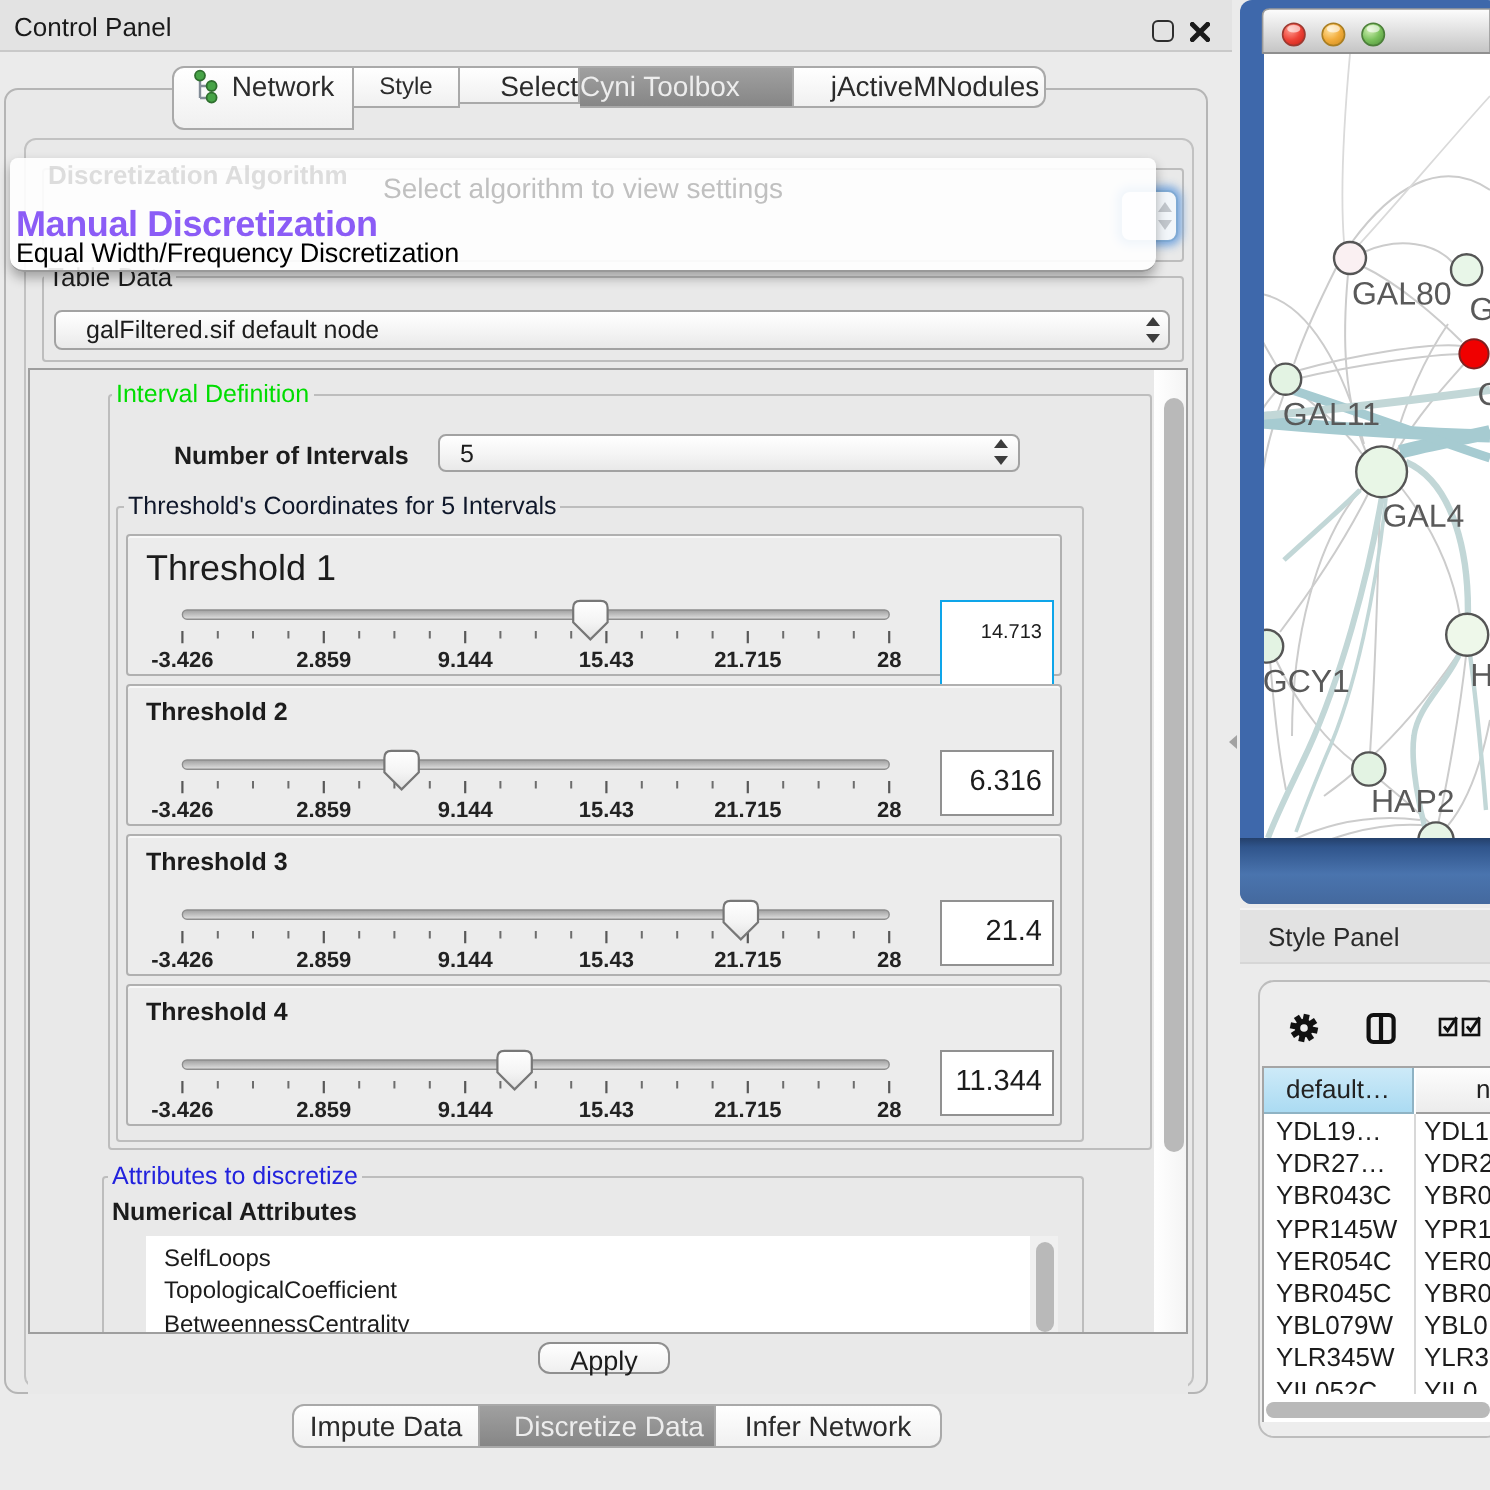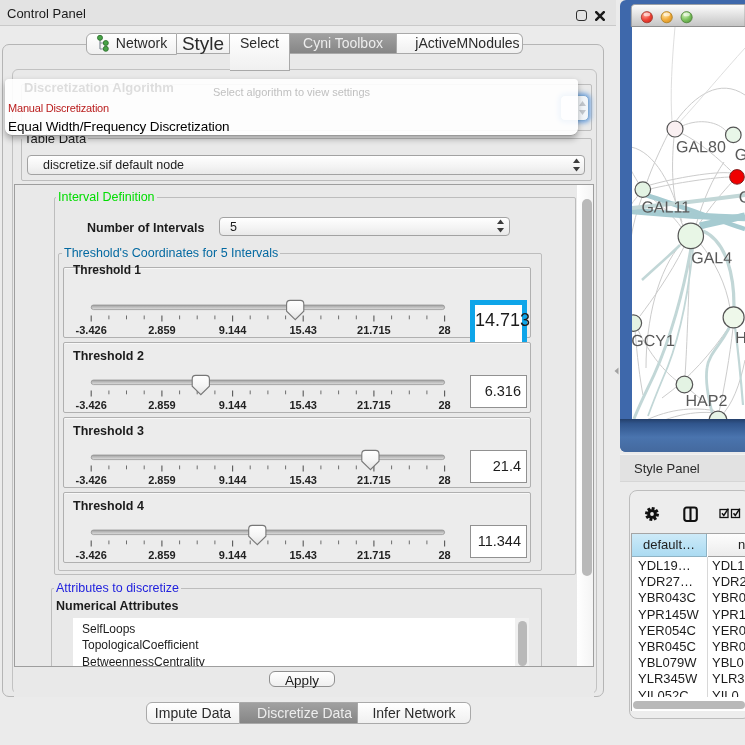--- a/index.html
+++ b/index.html
@@ -10,74 +10,74 @@
 </style></head><body>
 
 <div class="a" style="left:0;top:0;width:616px;height:26px;background:#e3e3e3;border-bottom:1px solid #c9c9c9"></div>
 <div class="a" style="left:7px;top:6px;font-size:13px;color:#1a1a1a">Control Panel</div>
 <div class="a" style="left:576px;top:10px;width:11px;height:11px;border:1.6px solid #2e2e2e;border-radius:3px"></div>
 <svg class="a" style="left:594.5px;top:11px" width="10" height="10" viewBox="0 0 10 10">
 <path d="M1.2 1.2 L8.8 8.8 M8.8 1.2 L1.2 8.8" stroke="#1a1a1a" stroke-width="2.5" stroke-linecap="square"></path>
   </svg>
 <div class="a" style="left:2px;top:44px;width:602px;height:653px;background:#e9e9e9;border:1px solid #b5b5b5;border-radius:7px"></div>
 <div class="a" style="left:12px;top:69px;width:585px;height:625px;background:#e9e9e9;border:1px solid #c2c2c2;border-radius:6px"></div>
-<div class="a" style="left:86px;top:33px;width:91px;height:22px;background:linear-gradient(#ffffff,#f0f0f0);color:#2b2b2b;border-radius:6px 0 0 6px;border:1px solid #a9a9a9;border-left-width:1px;font-size:14px;line-height:19px;text-align:center;padding-left:20px">Network</div>
-<div class="a" style="left:177px;top:33px;width:53px;height:21px;background:linear-gradient(#ffffff,#f0f0f0);color:#2b2b2b;border-radius:0;border:1px solid #a9a9a9;border-left-width:0px;font-size:19px;line-height:19px;text-align:center;padding-left:0px">Style</div>
-<div class="a" style="left:230px;top:33px;width:60px;height:38px;background:linear-gradient(#ffffff,#f0f0f0);color:#2b2b2b;border-radius:0;border:1px solid #a9a9a9;border-left-width:0px;font-size:14px;line-height:19px;text-align:center;padding-left:0px">Select</div>
-<div class="a" style="left:290px;top:33px;width:107px;height:21px;background:linear-gradient(#a0a0a0,#868686);color:#ededed;border-radius:0;border:1px solid #a9a9a9;border-left-width:0px;font-size:14px;line-height:19px;text-align:center;padding-left:0px">Cyni Toolbox</div>
+<div class="a" style="left:86px;top:33px;width:91px;height:32px;background:linear-gradient(#ffffff,#f0f0f0);color:#2b2b2b;border-radius:6px 0 0 6px;border:1px solid #a9a9a9;border-left-width:1px;font-size:14px;line-height:19px;text-align:center;padding-left:20px">Network</div>
+<div class="a" style="left:177px;top:33px;width:53px;height:21px;background:linear-gradient(#ffffff,#f0f0f0);color:#2b2b2b;border-radius:0;border:1px solid #a9a9a9;border-left-width:0px;font-size:12px;line-height:19px;text-align:center;padding-left:0px">Style</div>
+<div class="a" style="left:230px;top:33px;width:60px;height:19px;background:linear-gradient(#ffffff,#f0f0f0);color:#2b2b2b;border-radius:0;border:1px solid #a9a9a9;border-left-width:0px;font-size:14px;line-height:19px;text-align:right;padding-left:0px">Select</div>
+<div class="a" style="left:290px;top:33px;width:107px;height:21px;background:linear-gradient(#a0a0a0,#868686);color:#ededed;border-radius:0;border:1px solid #a9a9a9;border-left-width:0px;font-size:14px;line-height:19px;text-align:left;padding-left:0px">Cyni Toolbox</div>
 <div class="a" style="left:397px;top:33px;width:126px;height:21px;background:linear-gradient(#ffffff,#f0f0f0);color:#2b2b2b;border-radius:0 6px 6px 0;border:1px solid #a9a9a9;border-left-width:0px;font-size:14px;line-height:19px;text-align:center;padding-left:16px">jActiveMNodules</div>
 <svg class="a" style="left:95px;top:34px" width="16" height="19" viewBox="0 0 16 19">
 <path d="M5 4 L5 15 M5 9 L10.5 9 M5 15 L10.5 15" stroke="#828c96" stroke-width="1.2" fill="none"></path>
 <circle cx="5" cy="3.8" r="2.5" fill="#47a447" stroke="#2f6f2f" stroke-width="0.9"></circle>
 <circle cx="10.8" cy="9" r="2.5" fill="#47a447" stroke="#2f6f2f" stroke-width="0.9"></circle>
 <circle cx="10.8" cy="14.8" r="2.5" fill="#47a447" stroke="#2f6f2f" stroke-width="0.9"></circle>
   </svg>
 <div class="gbox" style="left:21px;top:84px;width:571px;height:47px"></div>
 <div class="a" style="left:560px;top:95px;width:29px;height:26px;border-radius:5px;background:#f2f6fa;border:1px solid #80aad4;box-shadow:0 0 4px 2px rgba(100,155,220,.85)"></div>
 <svg class="a" style="left:578px;top:100px" width="9" height="16" viewBox="0 0 9 16">
     <path d="M4.5 1 L8 6 L1 6 Z" fill="#c2c7cd"></path>
     <path d="M4.5 15 L8 10 L1 10 Z" fill="#c2c7cd"></path>
   </svg>
 <div class="gbox" style="left:21px;top:138px;width:571px;height:43px"></div>
 <div class="gtitle" style="left:22px;top:132px;color:#1c1c1c;font-size:13px">Table Data</div>
 <div class="a combo" style="left:27px;top:155px;width:558px;height:20px"></div>
-<div class="a" style="left:43px;top:158px;font-size:12.5px">discretize.sif default node</div>
+<div class="a" style="left:43px;top:158px;font-size:12.5px">galFiltered.sif default node</div>
 <svg class="a" style="left:572px;top:158px" width="9" height="14" viewBox="0 0 9 14">
     <path d="M4.5 0.5 L8 5 L1 5 Z" fill="#3c3c3c"></path>
     <path d="M4.5 13.5 L8 9 L1 9 Z" fill="#3c3c3c"></path>
   </svg>
 <div class="a" style="left:14px;top:184px;width:580px;height:483px;border:1px solid #9e9e9e;background:#e9e9e9"></div>
 <div class="a" style="left:577px;top:185px;width:16px;height:481px;background:linear-gradient(90deg,#ffffff,#f4f4f4)"></div>
 <div class="a" style="left:582px;top:199px;width:10px;height:377px;background:#b9b9b9;border-radius:5px"></div>
 <div class="gbox" style="left:54px;top:197px;width:522px;height:378px"></div>
 <div class="gtitle" style="left:56px;top:191px;color:#00dd00">Interval Definition</div>
 <div class="a" style="left:87px;top:221px;font-size:12.5px;font-weight:bold">Number of Intervals</div>
 <div class="a combo" style="left:219px;top:217px;width:291px;height:19px"></div>
 <div class="a" style="left:230px;top:220px;font-size:12.5px">5</div>
 <svg class="a" style="left:496px;top:219px" width="9" height="14" viewBox="0 0 9 14">
     <path d="M4.5 0.5 L8 5 L1 5 Z" fill="#3c3c3c"></path>
     <path d="M4.5 13.5 L8 9 L1 9 Z" fill="#3c3c3c"></path>
   </svg>
 <div class="gbox" style="left:58px;top:253px;width:484px;height:318px"></div>
-<div class="gtitle" style="left:62px;top:247px;color:#0369a1">Threshold's Coordinates for 5 Intervals</div>
+<div class="gtitle" style="left:62px;top:247px;color:#0f172a">Threshold's Coordinates for 5 Intervals</div>
 <div class="a" style="left:63px;top:267px;width:468px;height:71px;border:1px solid #b0b0b0;background:#ececec;box-shadow:inset 0 1px 0 #f8f8f8;border-radius:2px"></div>
-<div class="a" style="left:73px;top:263px;font-size:12px;font-weight:bold">Threshold 1</div>
+<div class="a" style="left:73px;top:274px;font-size:18px;font-weight:normal">Threshold 1</div>
 <svg class="a" style="left:63px;top:267px" width="468" height="71" viewBox="63 267 468 71">
     <rect x="91.2" y="305" width="353.40000000000003" height="4.6" rx="2.3" fill="url(#grv)" stroke="#8d8d8d" stroke-width="0.7"></rect>
     <path d="M108.9 315.5 V319.3 M126.5 315.5 V319.3 M144.2 315.5 V319.3 M179.6 315.5 V319.3 M197.2 315.5 V319.3 M214.9 315.5 V319.3 M250.2 315.5 V319.3 M267.9 315.5 V319.3 M285.6 315.5 V319.3 M320.9 315.5 V319.3 M338.6 315.5 V319.3 M356.3 315.5 V319.3 M391.6 315.5 V319.3 M409.3 315.5 V319.3 M426.9 315.5 V319.3" stroke="#6d6d6d" stroke-width="1"></path>
     <path d="M91.2 315.5 V321.6 M161.9 315.5 V321.6 M232.6 315.5 V321.6 M303.2 315.5 V321.6 M373.9 315.5 V321.6 M444.6 315.5 V321.6" stroke="#585858" stroke-width="1.1"></path>
     <text x="91.2" y="333.5" font-size="11" font-weight="bold" fill="#222222" text-anchor="middle" font-family="Liberation Sans, sans-serif">-3.426</text>
     <text x="161.9" y="333.5" font-size="11" font-weight="bold" fill="#222222" text-anchor="middle" font-family="Liberation Sans, sans-serif">2.859</text>
     <text x="232.6" y="333.5" font-size="11" font-weight="bold" fill="#222222" text-anchor="middle" font-family="Liberation Sans, sans-serif">9.144</text>
     <text x="303.2" y="333.5" font-size="11" font-weight="bold" fill="#222222" text-anchor="middle" font-family="Liberation Sans, sans-serif">15.43</text>
     <text x="373.9" y="333.5" font-size="11" font-weight="bold" fill="#222222" text-anchor="middle" font-family="Liberation Sans, sans-serif">21.715</text>
     <text x="444.6" y="333.5" font-size="11" font-weight="bold" fill="#222222" text-anchor="middle" font-family="Liberation Sans, sans-serif">28</text>
     <path d="M295.2 319.7 L286.6 311.2 L286.6 303.9 Q286.6 300.4 290.1 300.4 L300.3 300.4 Q303.8 300.4 303.8 303.9 L303.8 311.2 Z" fill="url(#thm)" stroke="#777777" stroke-width="1.1"></path>
   </svg>
-<div class="a" style="left:470px;top:300px;width:57px;height:51px;background:#ffffff;border:5px solid #0ea5e9;font-size:18px;line-height:31px;text-align:right;padding-right:5px">14.713</div>
+<div class="a" style="left:470px;top:300px;width:57px;height:51px;background:#ffffff;border:1px solid #0ea5e9;font-size:10px;line-height:31px;text-align:right;padding-right:5px">14.713</div>
 <div class="a" style="left:63px;top:342px;width:468px;height:71px;border:1px solid #b0b0b0;background:#ececec;box-shadow:inset 0 1px 0 #f8f8f8;border-radius:2px"></div>
 <div class="a" style="left:73px;top:349px;font-size:12.5px;font-weight:bold">Threshold 2</div>
 <svg class="a" style="left:63px;top:342px" width="468" height="71" viewBox="63 342 468 71">
     <rect x="91.2" y="380" width="353.40000000000003" height="4.6" rx="2.3" fill="url(#grv)" stroke="#8d8d8d" stroke-width="0.7"></rect>
     <path d="M108.9 390.5 V394.3 M126.5 390.5 V394.3 M144.2 390.5 V394.3 M179.6 390.5 V394.3 M197.2 390.5 V394.3 M214.9 390.5 V394.3 M250.2 390.5 V394.3 M267.9 390.5 V394.3 M285.6 390.5 V394.3 M320.9 390.5 V394.3 M338.6 390.5 V394.3 M356.3 390.5 V394.3 M391.6 390.5 V394.3 M409.3 390.5 V394.3 M426.9 390.5 V394.3" stroke="#6d6d6d" stroke-width="1"></path>
     <path d="M91.2 390.5 V396.6 M161.9 390.5 V396.6 M232.6 390.5 V396.6 M303.2 390.5 V396.6 M373.9 390.5 V396.6 M444.6 390.5 V396.6" stroke="#585858" stroke-width="1.1"></path>
     <text x="91.2" y="408.5" font-size="11" font-weight="bold" fill="#222222" text-anchor="middle" font-family="Liberation Sans, sans-serif">-3.426</text>
     <text x="161.9" y="408.5" font-size="11" font-weight="bold" fill="#222222" text-anchor="middle" font-family="Liberation Sans, sans-serif">2.859</text>
     <text x="232.6" y="408.5" font-size="11" font-weight="bold" fill="#222222" text-anchor="middle" font-family="Liberation Sans, sans-serif">9.144</text>
     <text x="303.2" y="408.5" font-size="11" font-weight="bold" fill="#222222" text-anchor="middle" font-family="Liberation Sans, sans-serif">15.43</text>
@@ -135,22 +135,22 @@
 <div class="a" style="left:73px;top:618px;width:442px;height:48px;background:#ffffff"></div>
 <div class="a" style="left:82px;top:621px;font-size:12px;line-height:16.3px">SelfLoops<br>TopologicalCoefficient<br>BetweennessCentrality</div>
 <div class="a" style="left:515px;top:618px;width:14px;height:48px;background:#f0f0f0"></div>
 <div class="a" style="left:518px;top:621px;width:9px;height:45px;background:#b9b9b9;border-radius:4.5px"></div>
 <div class="a" style="left:14px;top:666px;width:580px;height:31px;background:#e9e9e9;border-top:1px solid #9e9e9e"></div>
 <div class="a" style="left:269px;top:671px;width:66px;height:16px;background:linear-gradient(#ffffff,#efefef);border:1px solid #8f8f8f;border-radius:6px;font-size:13.5px;text-align:center;line-height:18px">Apply</div>
 <div class="a" style="left:146px;top:702px;width:94px;height:22px;background:linear-gradient(#ffffff,#f0f0f0);color:#2b2b2b;border-radius:6px 0 0 6px;border:1px solid #a9a9a9;border-left-width:1px;font-size:14px;line-height:20px;text-align:center;padding-left:0px">Impute Data</div>
 <div class="a" style="left:240px;top:702px;width:118px;height:22px;background:linear-gradient(#a0a0a0,#868686);color:#ededed;border-radius:0;border:1px solid #a9a9a9;border-left-width:0px;font-size:14px;line-height:20px;text-align:center;padding-left:12px">Discretize Data</div>
 <div class="a" style="left:358px;top:702px;width:113px;height:22px;background:linear-gradient(#ffffff,#f0f0f0);color:#2b2b2b;border-radius:0 6px 6px 0;border:1px solid #a9a9a9;border-left-width:0px;font-size:14px;line-height:20px;text-align:center;padding-left:0px">Infer Network</div>
 <div class="a" style="left:5px;top:79px;width:573px;height:57px;background:rgba(255,255,255,0.9);border-radius:4px 4px 7px 7px;border-bottom:1px solid #999999;box-shadow:0 3px 6px rgba(0,0,0,0.3)"></div>
-<div class="a" style="left:5px;top:86px;width:573px;text-align:center;font-size:11px;color:#c0c0c0">Select algorithm to view settings</div>
-<div class="a" style="left:8px;top:102px;font-size:11px;font-weight:normal;color:#b91c1c;letter-spacing:-0.2px">Manual Discretization</div>
+<div class="a" style="left:5px;top:86px;width:573px;text-align:center;font-size:14px;color:#c0c0c0">Select algorithm to view settings</div>
+<div class="a" style="left:8px;top:102px;font-size:18px;font-weight:bold;color:#8b5cf6;letter-spacing:-0.2px">Manual Discretization</div>
 <div class="a" style="left:8px;top:119px;font-size:13.5px;color:#000000;letter-spacing:-0.1px">Equal Width/Frequency Discretization</div>
 <div class="a" style="left:24px;top:79.5px;font-size:13px;font-weight:bold;color:rgba(80,80,80,0.18)">Discretization Algorithm</div>
 <svg class="a" style="left:614px;top:367px" width="5" height="8" viewBox="0 0 5 8">
     <path d="M4.5 0.5 L0.5 4 L4.5 7.5 Z" fill="#a2a2a2"></path>
   </svg>
 <svg class="a" style="left:620px;top:0" width="125" height="453" viewBox="0 0 125 453">
     <defs>
       <linearGradient id="ttl" x1="0" y1="0" x2="0" y2="1">
         <stop offset="0" stop-color="#fdfdfd"></stop>
         <stop offset="1" stop-color="#c4c4c4"></stop>

